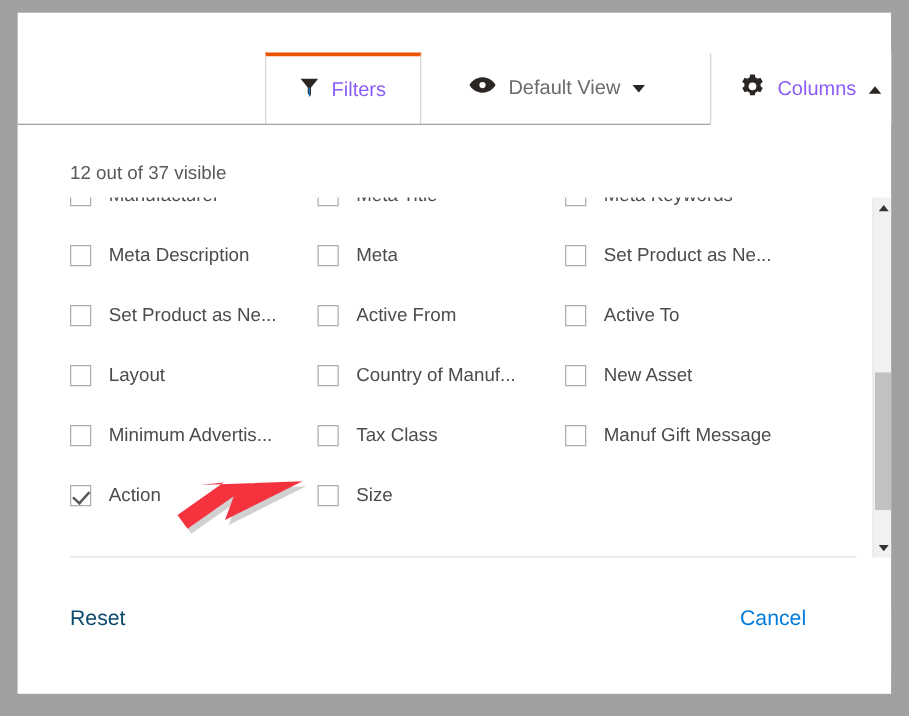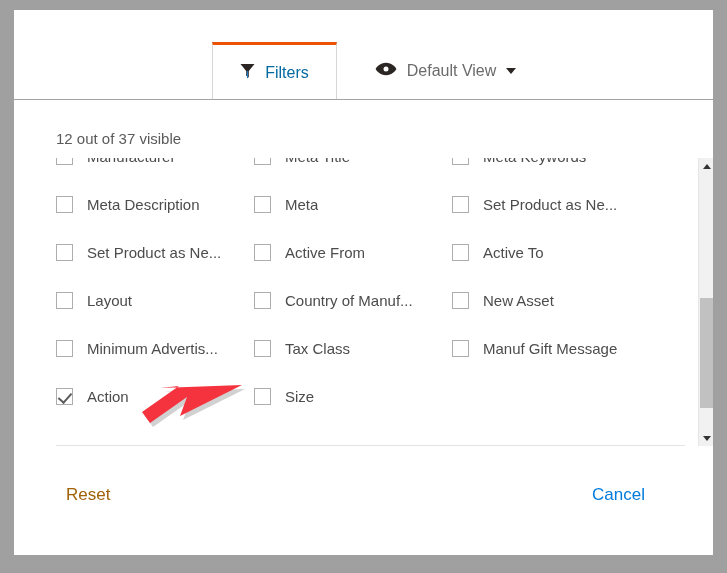--- a/index.html
+++ b/index.html
@@ -57,21 +57,21 @@
 
   .tab {
     position: absolute;
     top: 32px;
     height: 58px;
     display: flex;
     align-items: center;
     justify-content: center;
     gap: 10px;
     font-size: 16px;
-    color: #0369a1;
+    color: #8b5cf6;
     background: #ffffff;
     cursor: pointer;
     user-select: none;
   }
   .tab-filters {
     left: 198px;
     width: 125px;
     border-left: 1px solid #d6d6d6;
     border-right: 1px solid #d6d6d6;
     border-top: 3px solid #eb5202;
@@ -207,23 +207,23 @@
 
   
   .footer {
     position: absolute;
     left: 0; top: 347px;
     width: 699px; height: 109px;
     background: transparent;
   }
   .btn-reset {
     position: absolute;
-    left: 52px; top: 38px;
+    left: 42px; top: 38px;
     font-size: 17px;
-    color: #a16207;
+    color: #0c4a6e;
     cursor: pointer;
     user-select: none;
   }
   .btn-cancel {
     position: absolute;
     left: 578px; top: 38px;
     font-size: 17px;
     color: #007bdb;
     cursor: pointer;
     user-select: none;
@@ -303,20 +303,35 @@
           <svg width="22" height="14" viewBox="0 0 22 14">
             <path d="M11 0.8 C5.2 0.8 1.4 5.2 0.6 7 C1.4 8.8 5.2 13.2 11 13.2
                      C16.8 13.2 20.6 8.8 21.4 7 C20.6 5.2 16.8 0.8 11 0.8 Z" fill="#2b2623"></path>
             <circle cx="11" cy="7" r="2.5" fill="#ffffff"></circle>
           </svg>
         </span>
         <span class="tab-label">Default View</span>
         <span class="caret-down"></span>
       </div>
 
+      <div class="tab tab-columns">
+        <span>
+          <svg width="20" height="20" viewBox="0 0 20 20">
+            <path d="M8.1 0.6 h3.8 l0.45 2.3 a6.9 6.9 0 0 1 1.75 1.02 l2.2-0.82 l1.9 3.3
+                     l-1.75 1.5 a7 7 0 0 1 0 2.04 l1.75 1.5 l-1.9 3.3 l-2.2-0.82
+                     a6.9 6.9 0 0 1-1.75 1.02 l-0.45 2.3 h-3.8 l-0.45-2.3
+                     a6.9 6.9 0 0 1-1.75-1.02 l-2.2 0.82 l-1.9-3.3 l1.75-1.5
+                     a7 7 0 0 1 0-2.04 l-1.75-1.5 l1.9-3.3 l2.2 0.82
+                     a6.9 6.9 0 0 1 1.75-1.02 Z" fill="#2b2623"></path>
+            <circle cx="10" cy="10" r="3.1" fill="#ffffff"></circle>
+          </svg>
+        </span>
+        <span class="tab-label">Columns</span>
+        <span class="caret-up"></span>
+      </div>
     </div>
 
     <div class="panel">
 
       <div class="panel-count">12 out of 37 visible</div>
 
       <div class="scrollarea">
         <div class="cols" id="columns-grid">
             <div class="cell">
               <span class="cbox"></span>

